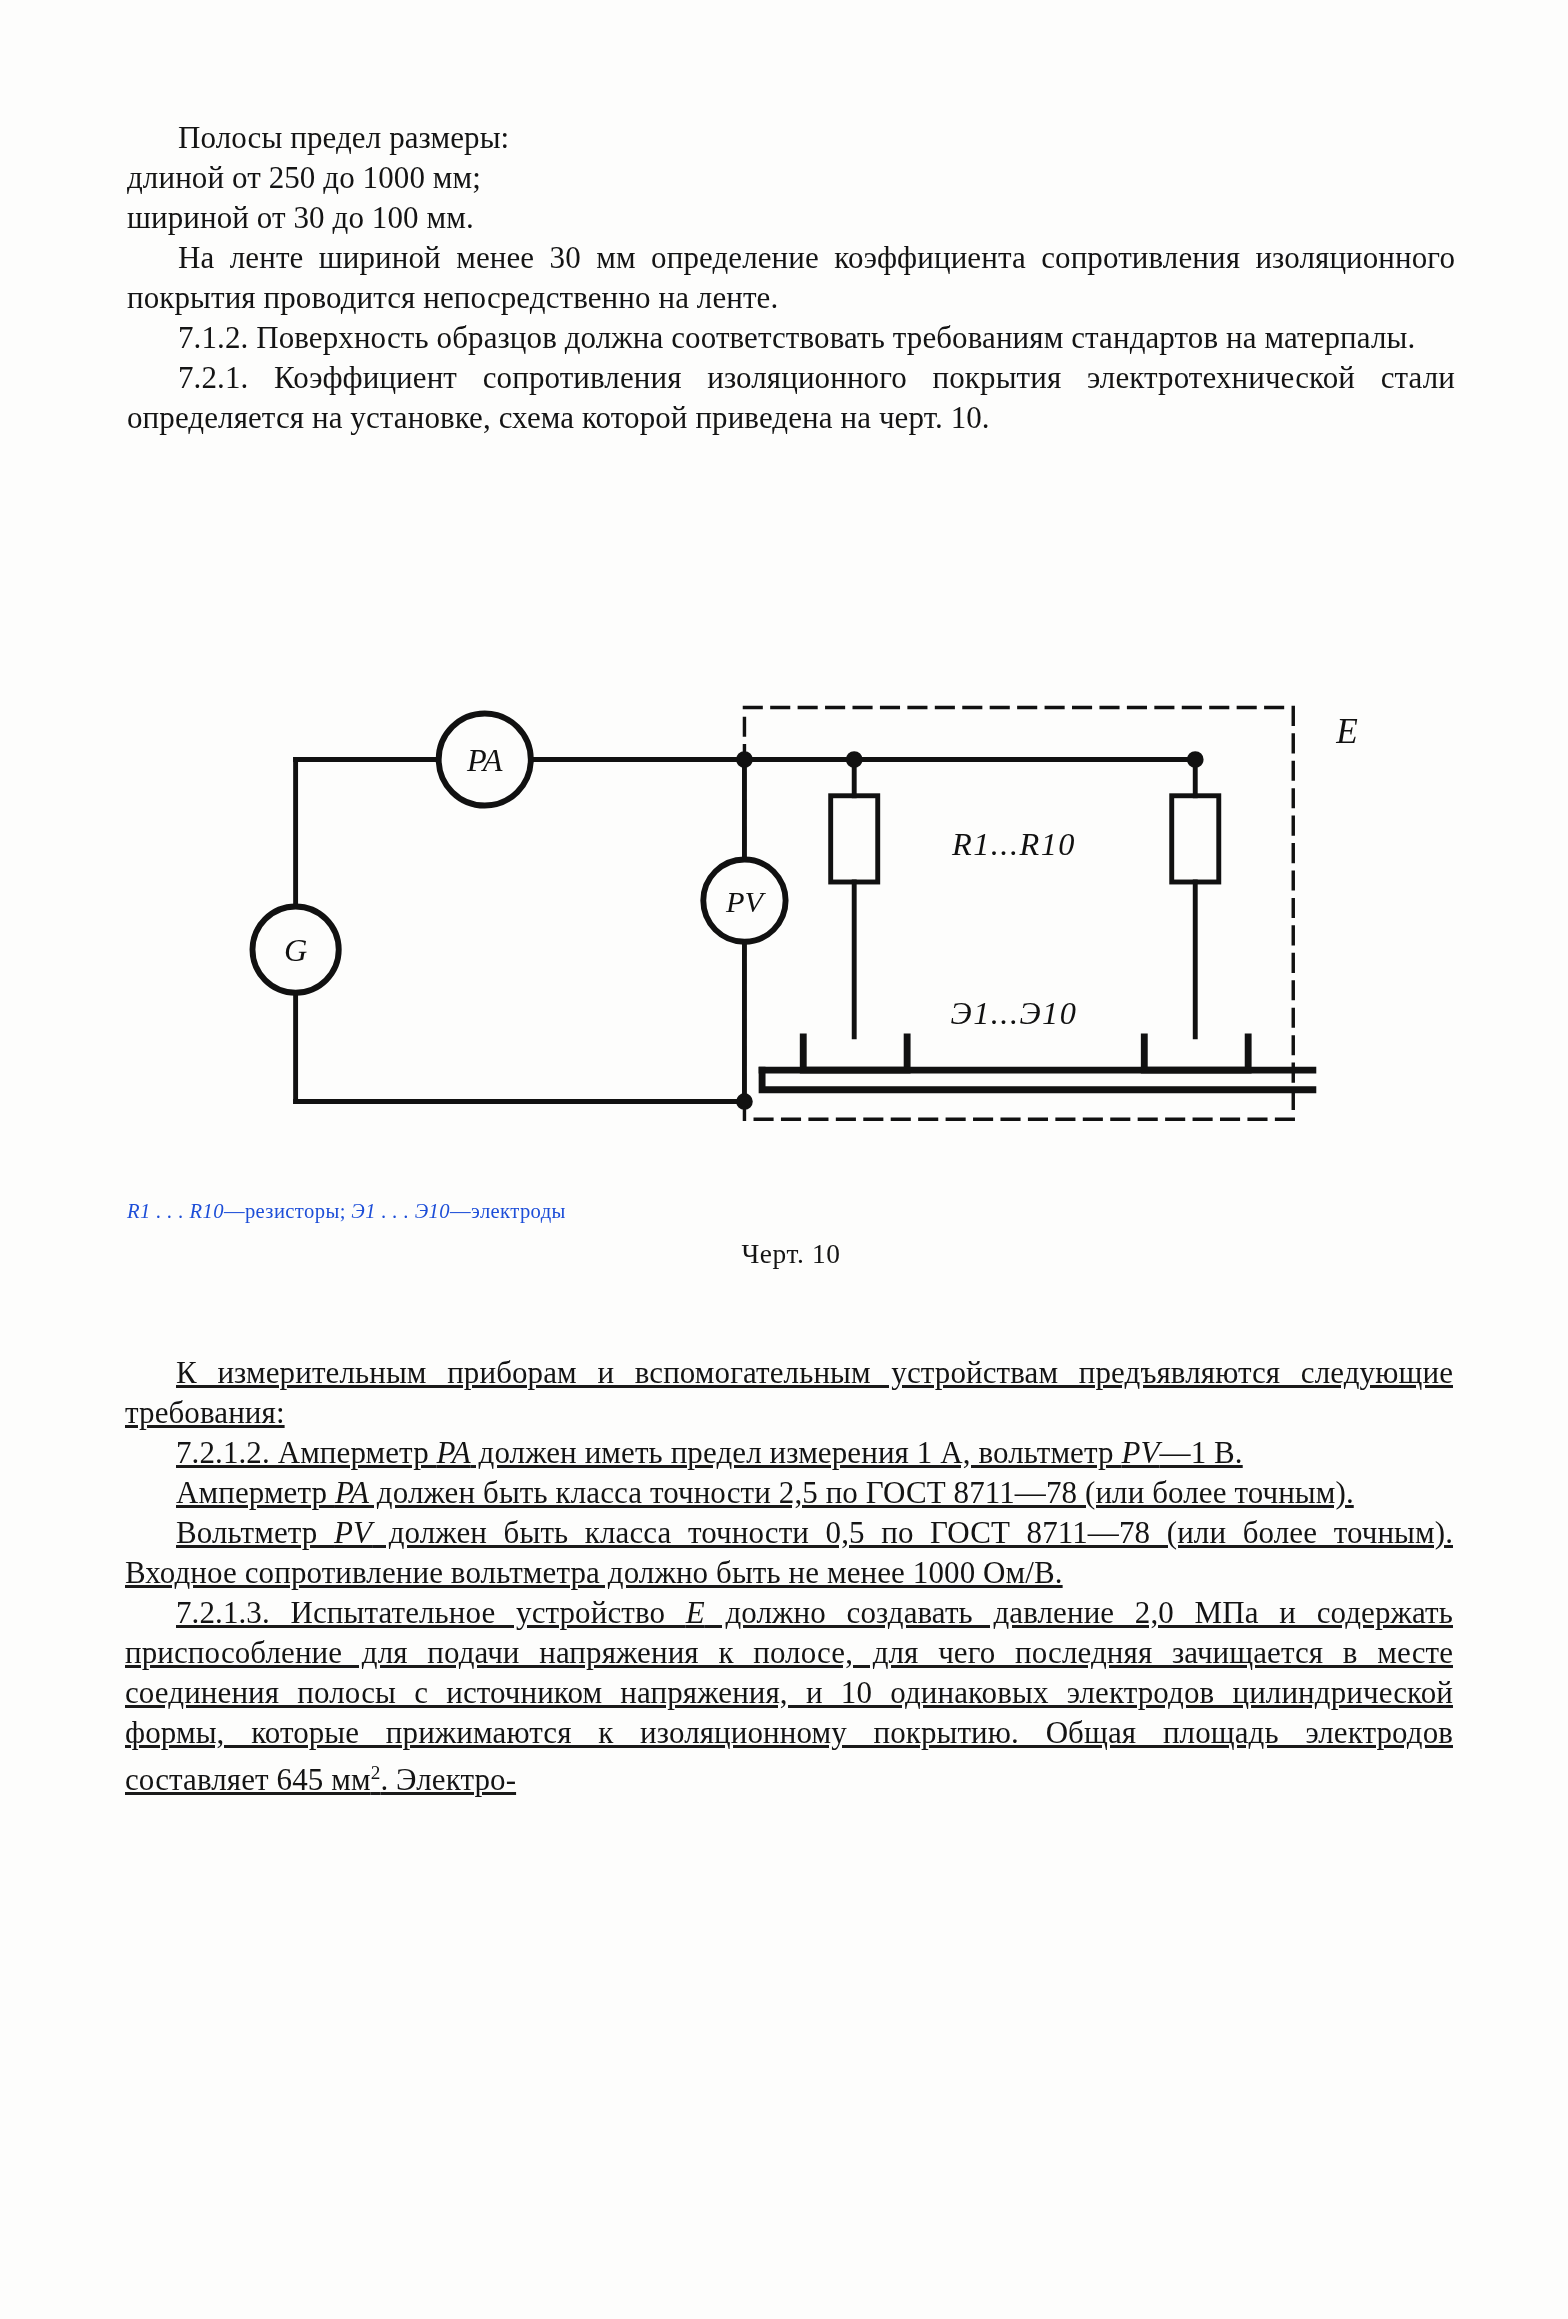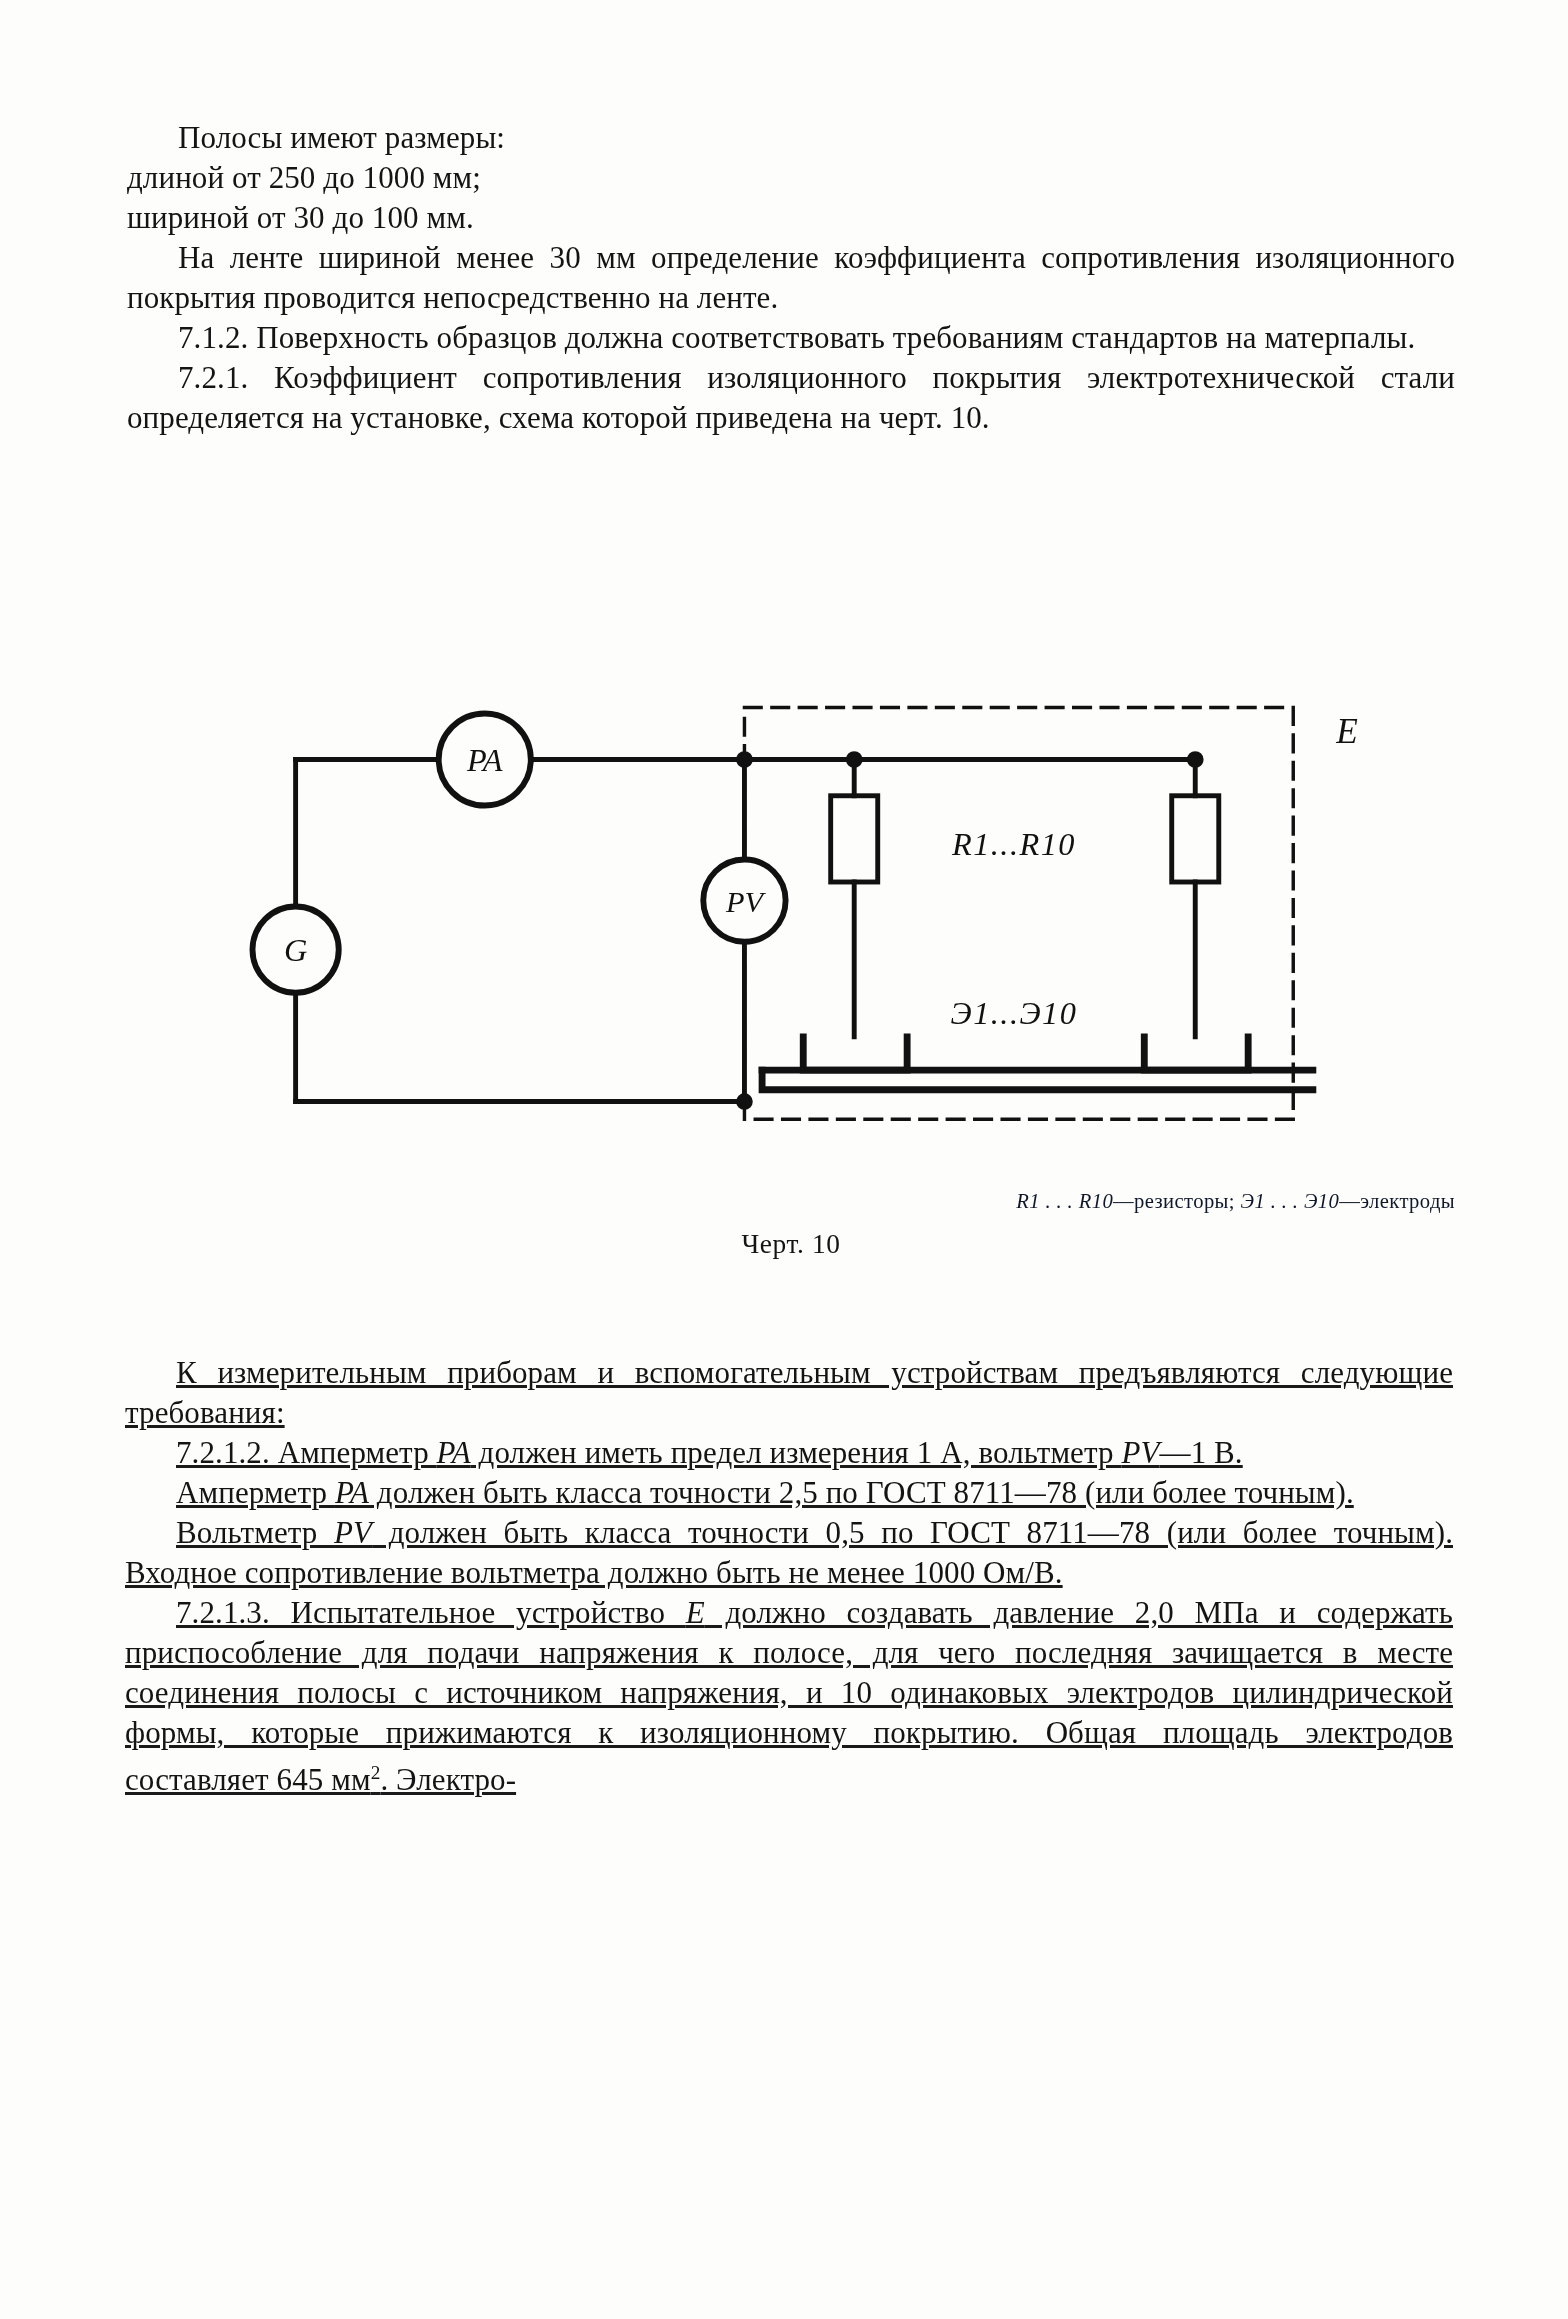--- a/index.html
+++ b/index.html
@@ -66,25 +66,25 @@
 
   
   .figure {
     position: absolute;
     left: 127px;
     top: 686px;
     width: 1328px;
   }
   .figure svg { display: block; }
   .fig-legend {
-    margin-top: 14px;
-    text-align: right;
+    margin-top: 24px;
+    text-align: left;
     font-size: 20.6px;
     letter-spacing: 0.4px;
-    color: #0f172a;
+    color: #1d4ed8;
   }
   .fig-legend .ital { font-style: italic; }
   .fig-number {
     margin-top: 15.7px;
     text-align: center;
     font-size: 27.4px;
     letter-spacing: 0.6px;
     color: #141414;
   }
 
@@ -100,21 +100,21 @@
 
   sup.sq { font-size: 0.62em; vertical-align: super; }
 </style>
 </head>
 <body>
 
 <div class="page">
 
 
   <div class="content">
-    <p class="para indent">Полосы имеют размеры:</p>
+    <p class="para indent">Полосы предел размеры:</p>
     <p class="para noindent">длиной от 250 до 1000 мм;</p>
     <p class="para noindent">шириной от 30 до 100 мм.</p>
     <p class="para indent">На ленте шириной менее 30 мм определение коэффициента сопротивления изоляционного покрытия проводится непосредственно на ленте.</p>
     <p class="para indent">7.1.2. Поверхность образцов должна соответствовать требованиям стандартов на матерпалы.</p>
     <p class="para indent">7.2.1. Коэффициент сопротивления изоляционного покрытия электротехнической стали определяется на установке, схема которой приведена на черт. 10.</p>
   </div>
 
   <div class="figure">
     <svg width="1328" height="490" viewBox="0 0 1355 500">
       <g fill="none" stroke="#111" stroke-width="5" stroke-linecap="square">

